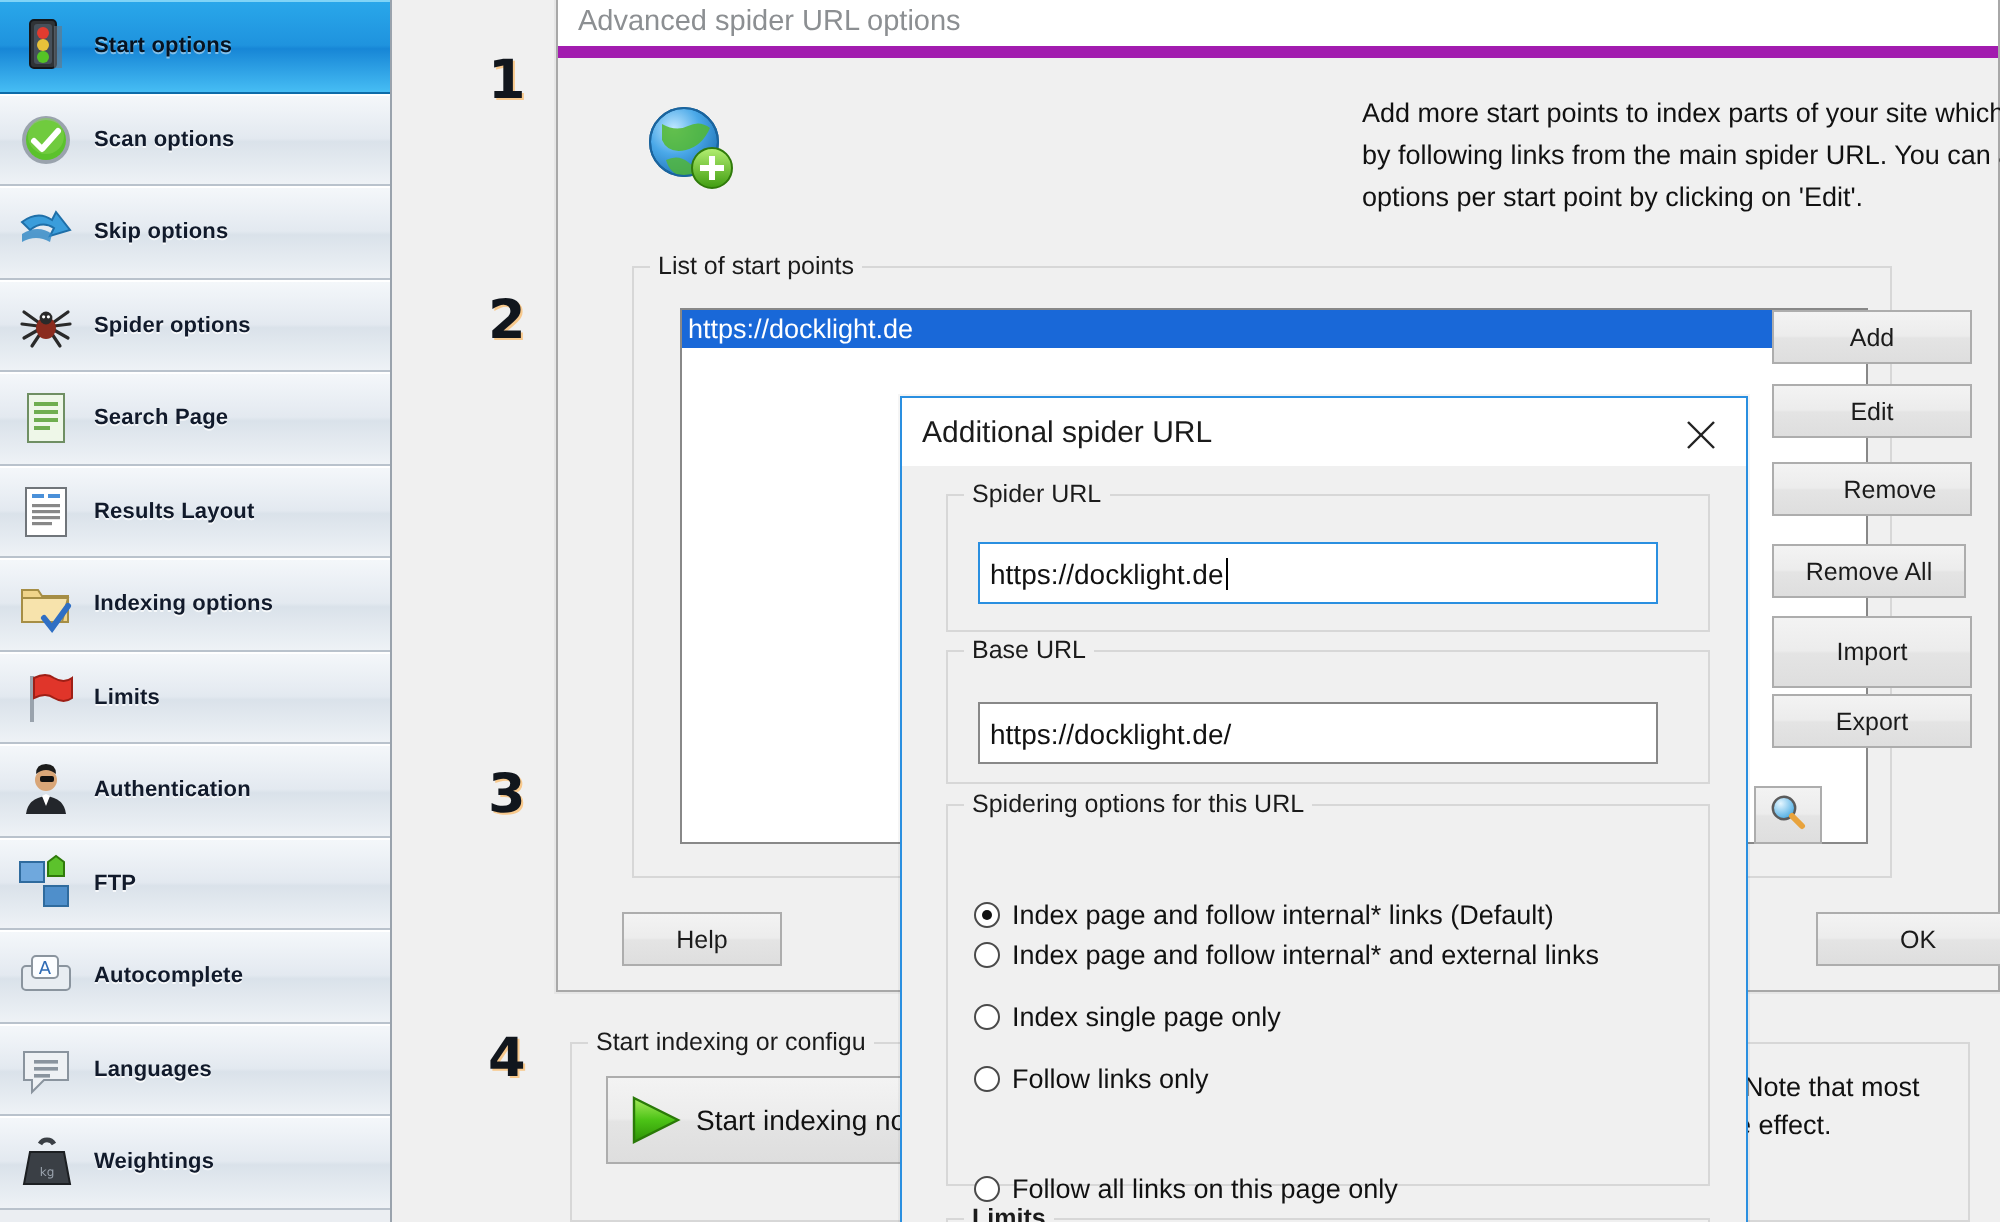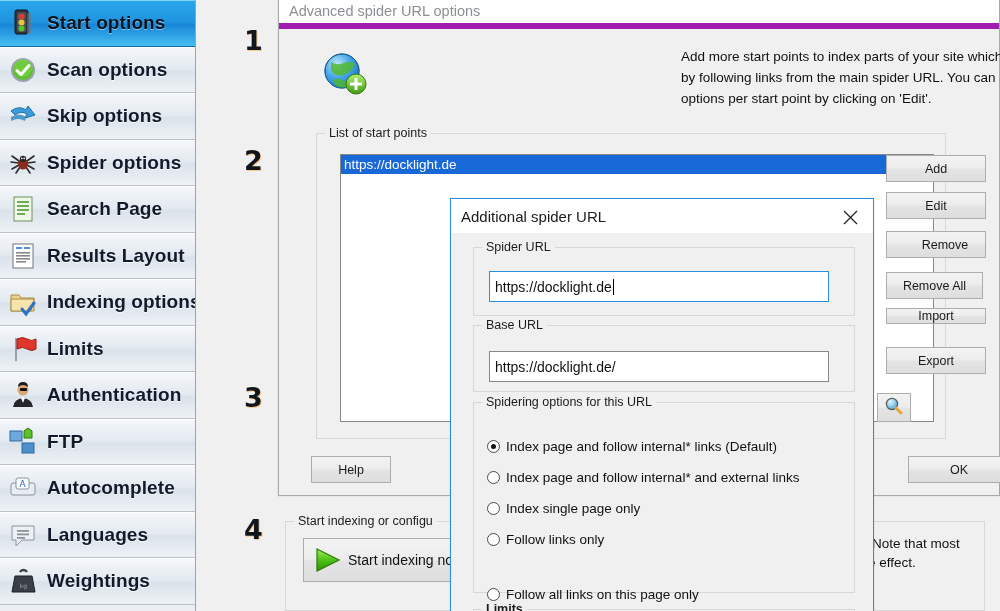--- a/index.html
+++ b/index.html
@@ -28,21 +28,21 @@
     border-bottom: 1px solid #b9c2cc;
     border-top: 1px solid #ffffff;
     cursor: pointer;
   }
   .nav-item.selected {
     background: linear-gradient(to bottom, #29a7ea 0%, #1f93de 48%, #1786d6 52%, #46bdf4 100%);
     border-bottom: 1px solid #0d6ba8;
     border-top: 1px solid #7fd4f7;
   }
   .nav-label {
-    font-size: 19px; font-weight: bold; color: #111a2b;
+    font-size: 11px; font-weight: bold; color: #111a2b;
     margin-left: 9px; letter-spacing: .1px;
     text-shadow: 0 1px 0 rgba(255,255,255,.75);
     white-space: nowrap;
   }
   .nav-item.selected .nav-label { color: #07121f; text-shadow: 0 1px 0 rgba(255,255,255,.45); }
   .nav-ico { width: 30px; height: 30px; position: relative; flex: 0 0 30px; }
 
   
   .stepnum {
     position: absolute; font-size: 27px; font-weight: bold;
@@ -326,21 +326,21 @@
     </div>
 
     <div class="listbox" style="left:61px; top:155px; width:594px; height:268px;">
       <div class="list-row sel">https://docklight.de</div>
     </div>
 
     <div class="btn" style="left:607px; top:156px; width:100px; height:27px;">Add</div>
     <div class="btn" style="left:607px; top:193px; width:100px; height:27px;">Edit</div>
     <div class="btn" style="left:607px; top:232px; width:100px; height:27px;padding-left:18px;">Remove</div>
     <div class="btn" style="left:607px; top:273px; width:97px; height:27px;">Remove All</div>
-    <div class="btn" style="left:607px; top:309px; width:100px; height:16px;">Import</div>
+    <div class="btn" style="left:607px; top:309px; width:100px; height:36px;">Import</div>
     <div class="btn" style="left:607px; top:348px; width:100px; height:27px;">Export</div>
 
     <div class="btn" style="left:598px; top:394px; width:34px; height:29px;">
       <span>
         <svg width="20" height="18" viewBox="0 0 20 18">
           <defs>
               <radialGradient id="mg" cx="0.35" cy="0.3" r="0.8">
             <stop offset="0" stop-color="#e4f6ff"></stop>
                 <stop offset="1" stop-color="#3ba4e0"></stop>
           </radialGradient>
@@ -379,21 +379,21 @@
       <span class="grp-cap">Base URL</span>
     </div>
     <div class="textbox" style="left:38px; top:152px; width:340px; height:31px;">
       <span>https://docklight.de/</span>
     </div>
 
     <div class="grp" style="left:22px; top:203px; width:382px; height:191px;">
       <span class="grp-cap">Spidering options for this URL</span>
     </div>
 
-    <div class="radio-row" style="left:36px; top:240px;">
+    <div class="radio-row" style="left:36px; top:251px;">
       <span class="radio on"></span>
       <span>Index page and follow internal* links (Default)</span>
     </div>
     <div class="radio-row" style="left:36px; top:271px;">
       <span class="radio"></span>
       <span>Index page and follow internal* and external links</span>
     </div>
     <div class="radio-row" style="left:36px; top:302px;">
       <span class="radio"></span>
       <span>Index single page only</span>

